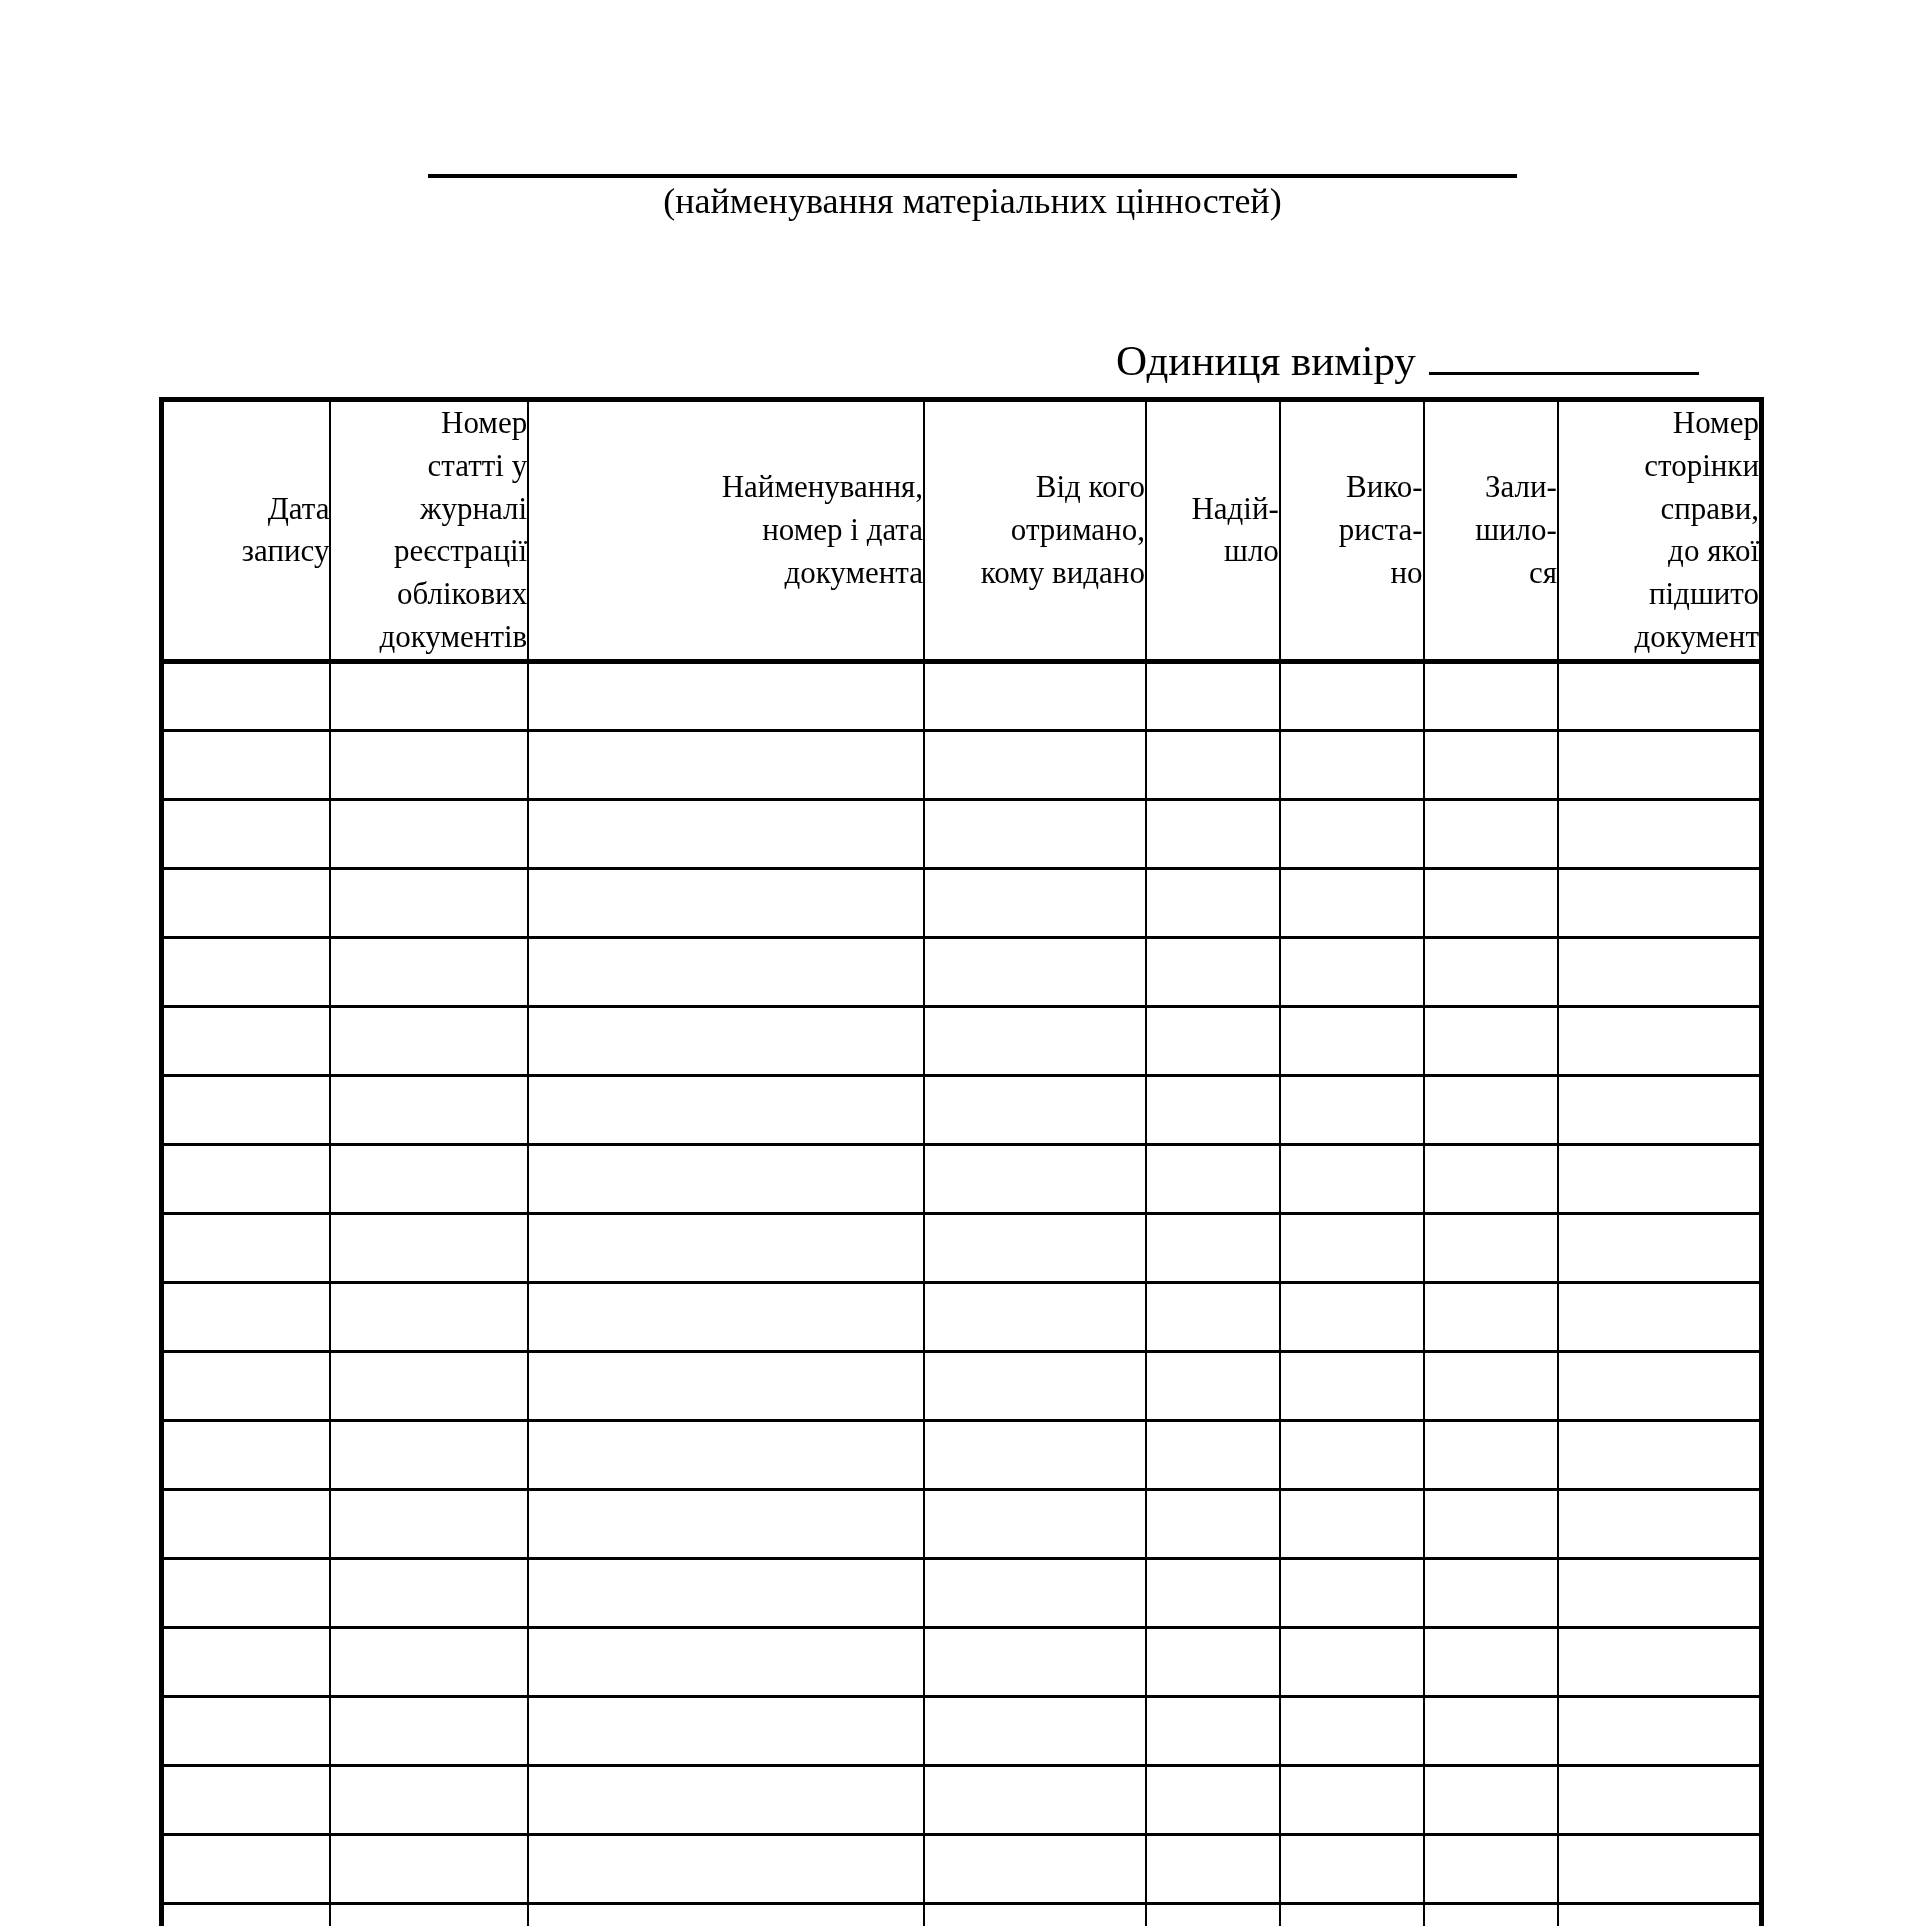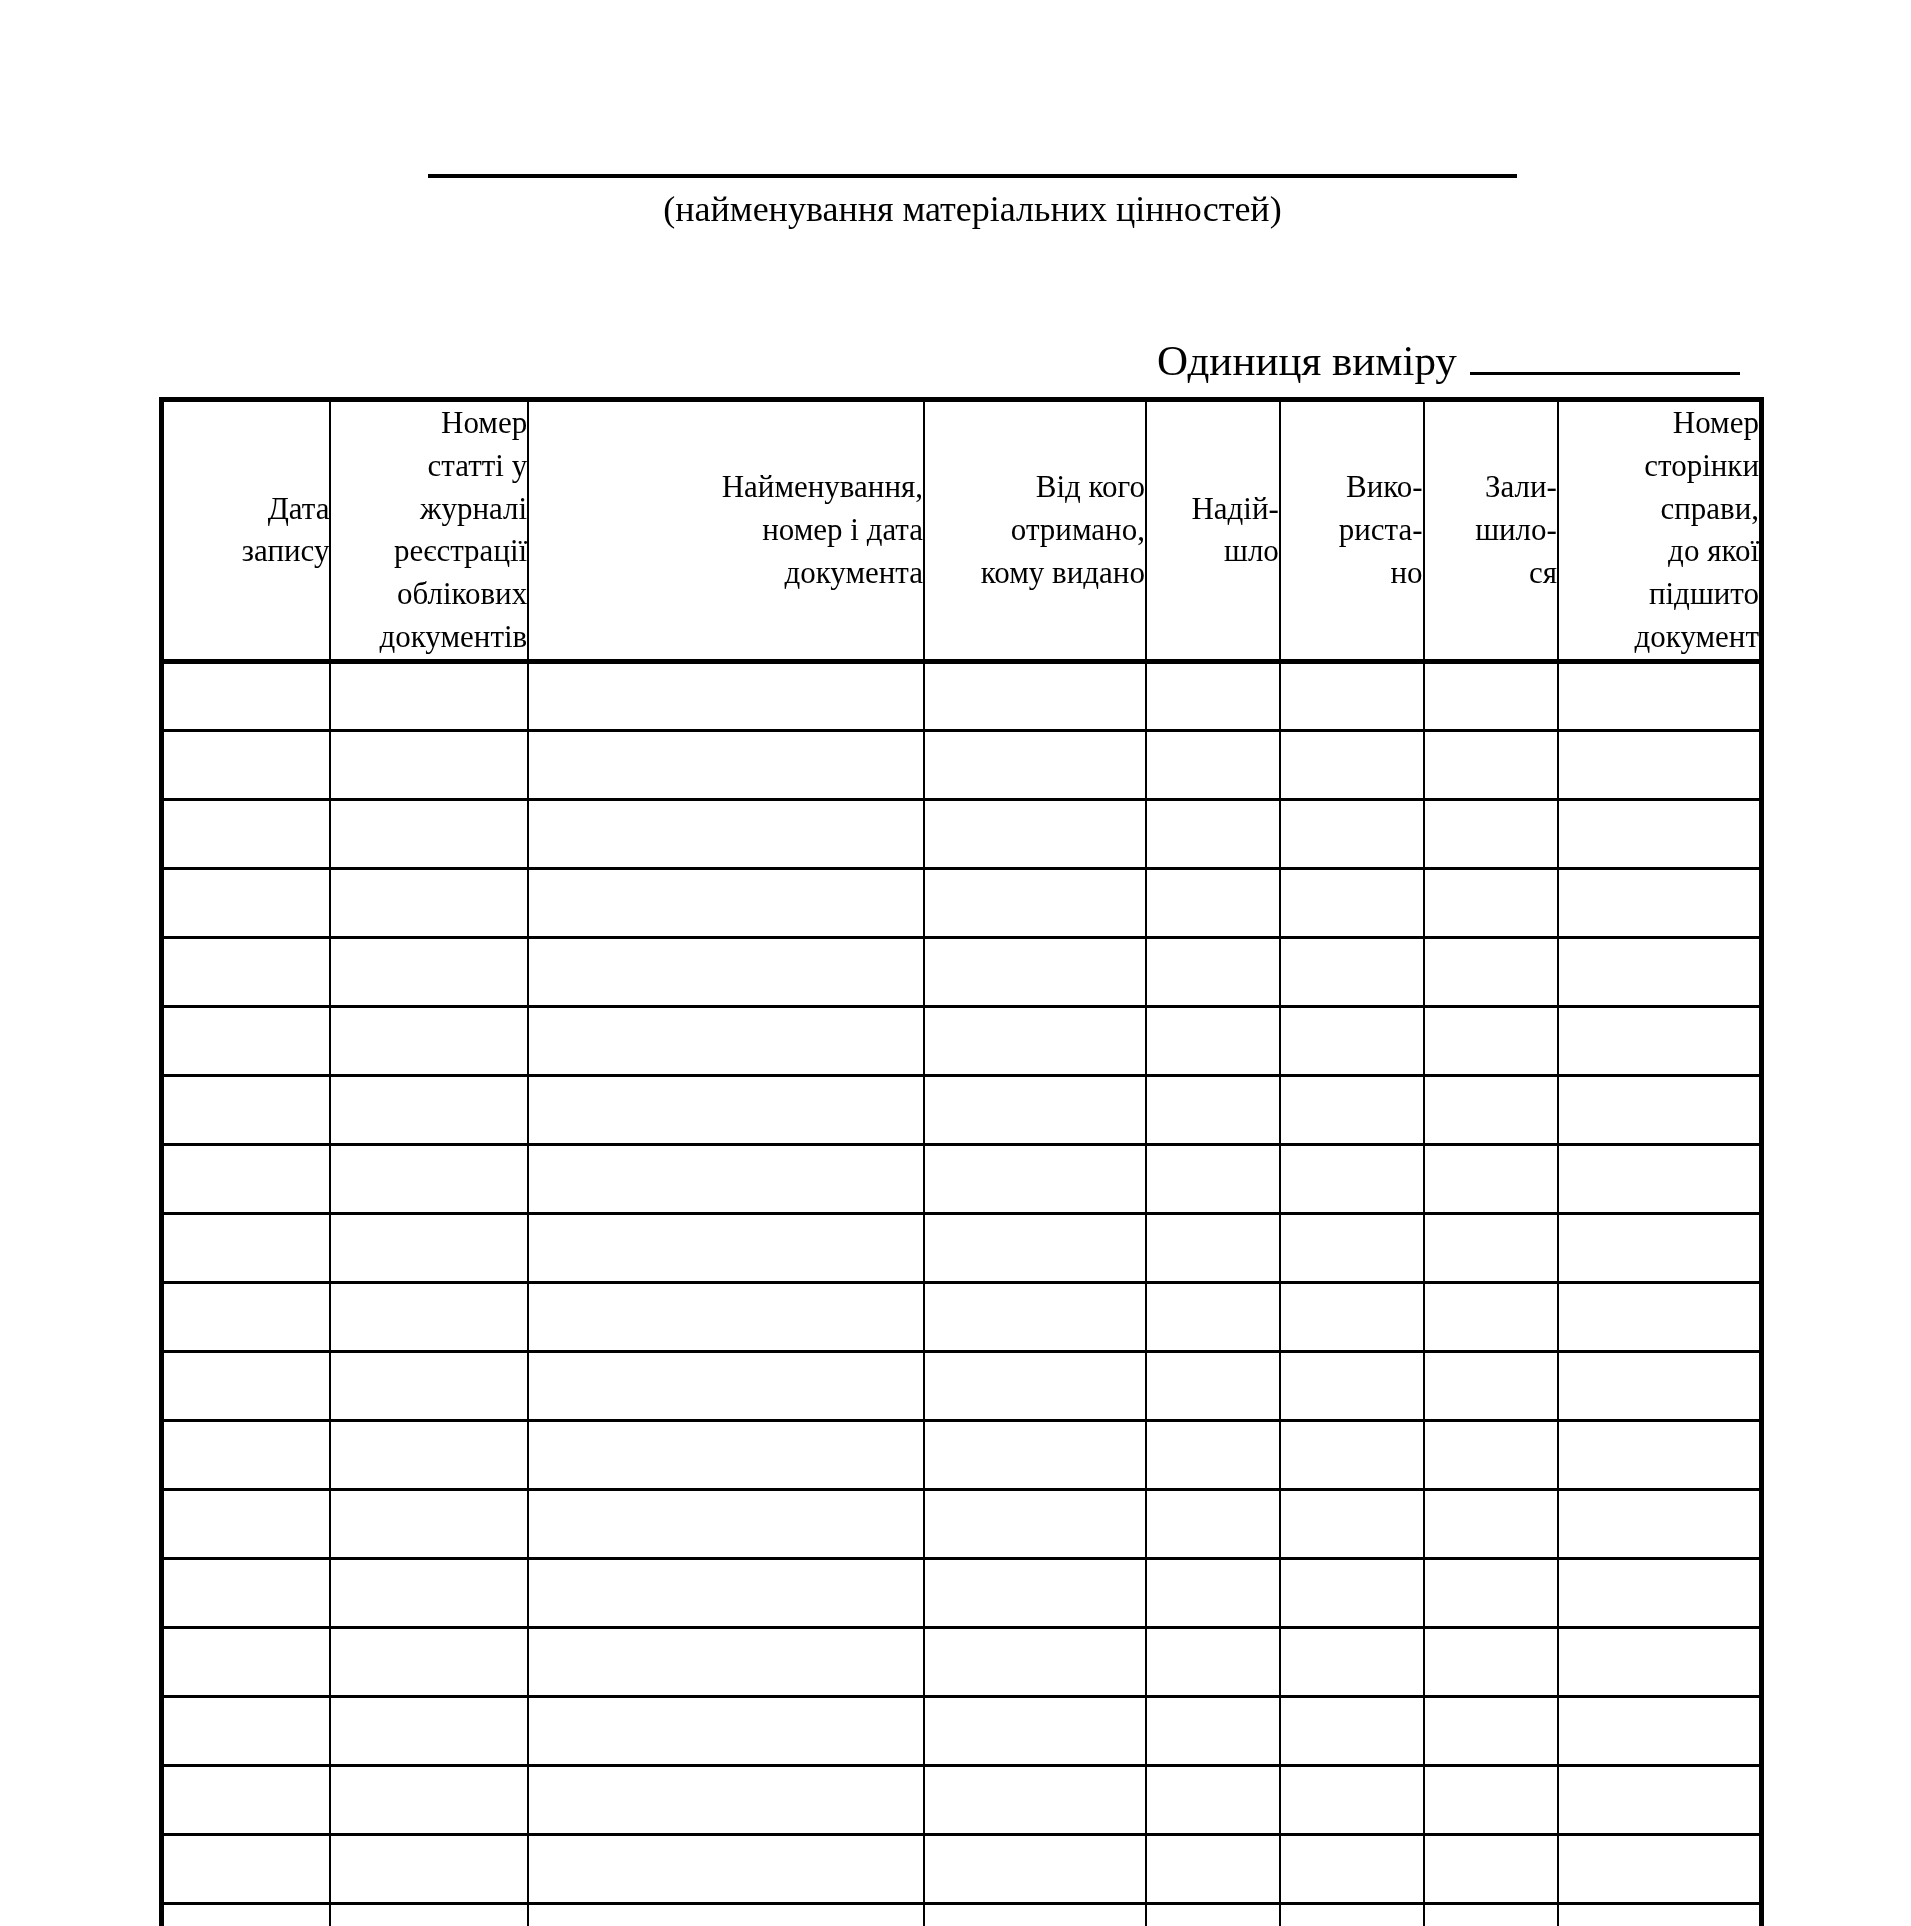--- a/index.html
+++ b/index.html
@@ -27,31 +27,31 @@
     position: absolute;
     left: 428px;
     top: 174px;
     width: 1089px;
     height: 3.5px;
     background: #000000;
   }
   .material-caption {
     position: absolute;
     left: 428px;
-    top: 190px;
+    top: 182px;
     width: 1089px;
     text-align: center;
     font-size: 36px;
     line-height: 1.1;
     white-space: nowrap;
   }
   
   .unit-block {
     position: absolute;
-    left: 1157px;
+    left: 1116px;
     top: 336px;
     font-size: 43px;
     line-height: 1.15;
     white-space: nowrap;
   }
   .unit-fill-line {
     display: inline-block;
     width: 270px;
     height: 1.5px;
     border-bottom: 3.5px solid #000000;

